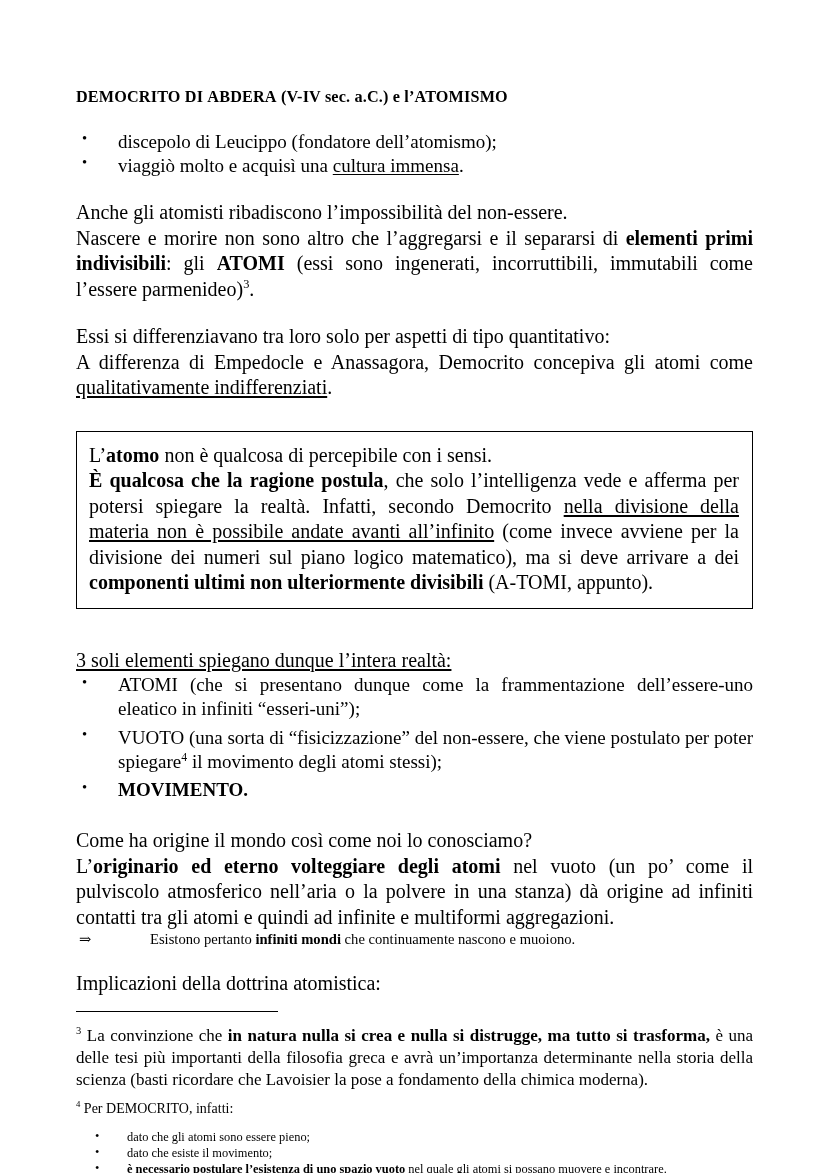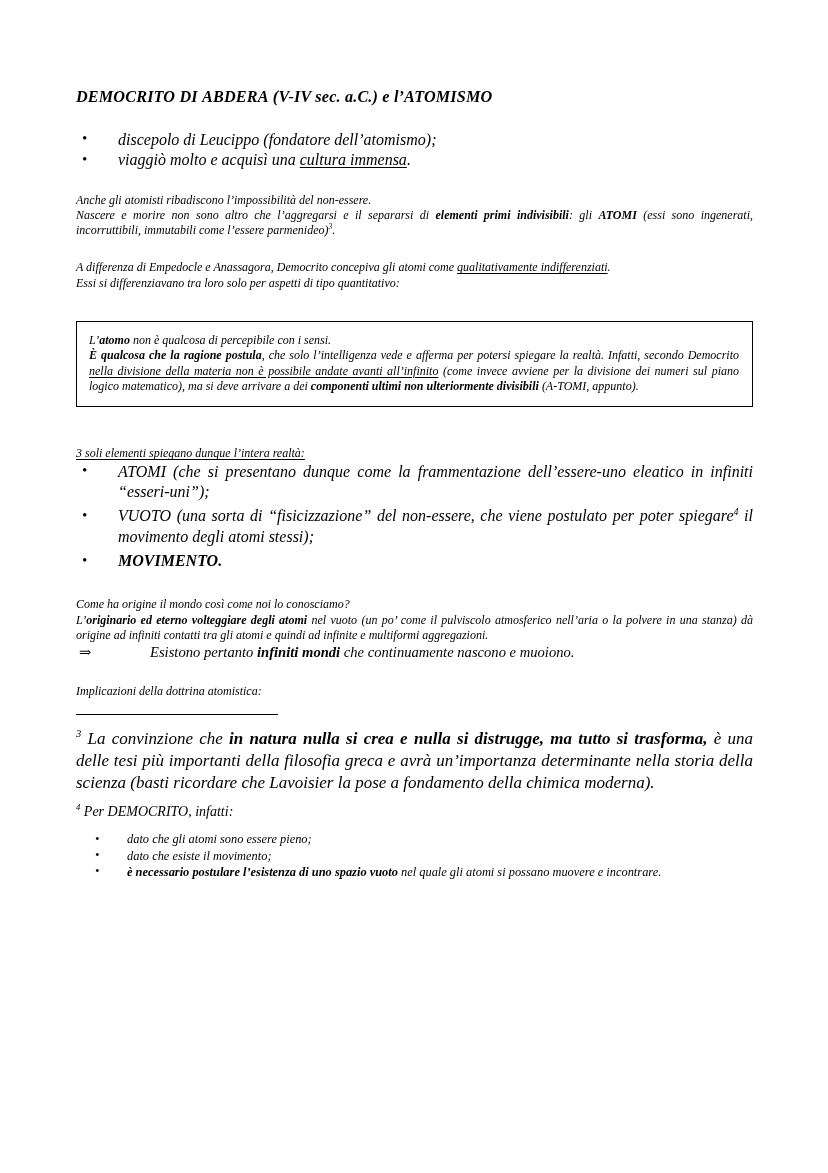--- a/index.html
+++ b/index.html
@@ -13,53 +13,52 @@
     font-family: "Liberation Serif", "DejaVu Serif", serif;
     color: #000000;
     overflow: hidden;
   }
   .page {
     position: relative;
     width: 828px;
     height: 1173px;
     box-sizing: border-box;
     padding: 88px 75px 16px 76px;
-    font-style: italic;
   }
   .doc-title {
     font-size: 16.2px;
     font-weight: bold;
     line-height: 1.22;
     margin: 0 0 22px 0;
     letter-spacing: 0.01em;
   }
   .sc-cap {
     font-variant: small-caps;
   }
   .para {
-    font-size: 12px;
+    font-size: 20px;
     line-height: 1.275;
     text-align: justify;
     text-justify: inter-word;
     margin: 0;
     hyphens: none;
   }
   .gap-sm { height: 9px; }
   .gap-md { height: 15px; }
   .gap-lg { height: 22px; }
   .gap-xl { height: 30px; }
 
   ul.bullets {
     list-style: none;
     margin: 0;
     padding: 0;
   }
   ul.bullets > li {
     position: relative;
-    font-size: 16px;
+    font-size: 19px;
     line-height: 1.275;
     padding-left: 42px;
     text-align: justify;
     margin: 0;
   }
   ul.bullets > li::before {
     content: "\2022";
     position: absolute;
     left: 6px;
     top: -0.5px;
@@ -148,23 +147,23 @@
   </ul>
 
   <div class="gap-lg"></div>
 
   <p class="para"><span>Anche gli atomisti ribadiscono l’impossibilità del non-essere.</span></p>
 
   <p class="para"><span>Nascere e morire non sono altro che l’aggregarsi e il separarsi di </span><b>elementi primi indivisibili</b><span>: gli </span><b>ATOMI</b><span> (essi sono ingenerati, incorruttibili, immutabili come l’essere parmenideo)</span><sup>3</sup><span>.</span></p>
 
   <div class="gap-lg"></div>
 
+  <p class="para"><span>Essi si differenziavano tra loro solo per aspetti di tipo quantitativo:</span></p>
+
   <p class="para"><span>A differenza di Empedocle e Anassagora, Democrito concepiva gli atomi come </span><u>qualitativamente indifferenziati</u><span>.</span></p>
-
-  <p class="para"><span>Essi si differenziavano tra loro solo per aspetti di tipo quantitativo:</span></p>
 
 
   <div class="gap-xl"></div>
 
   <div class="nb-box">
     <p class="para"><span>L’</span><b>atomo</b><span> non è qualcosa di percepibile con i sensi.</span></p>
     <p class="para"><b>È qualcosa che la ragione postula</b><span>, che solo l’intelligenza vede e afferma per potersi spiegare la realtà. Infatti, secondo Democrito </span><u>nella divisione della materia non è possibile andate avanti all’infinito</u><span> (come invece avviene per la divisione dei numeri sul piano logico matematico), ma si deve arrivare a dei </span><b>componenti ultimi non ulteriormente divisibili</b><span> (A-TOMI, appunto).</span></p>
   </div>
 
   <div class="gap-xl"></div>

